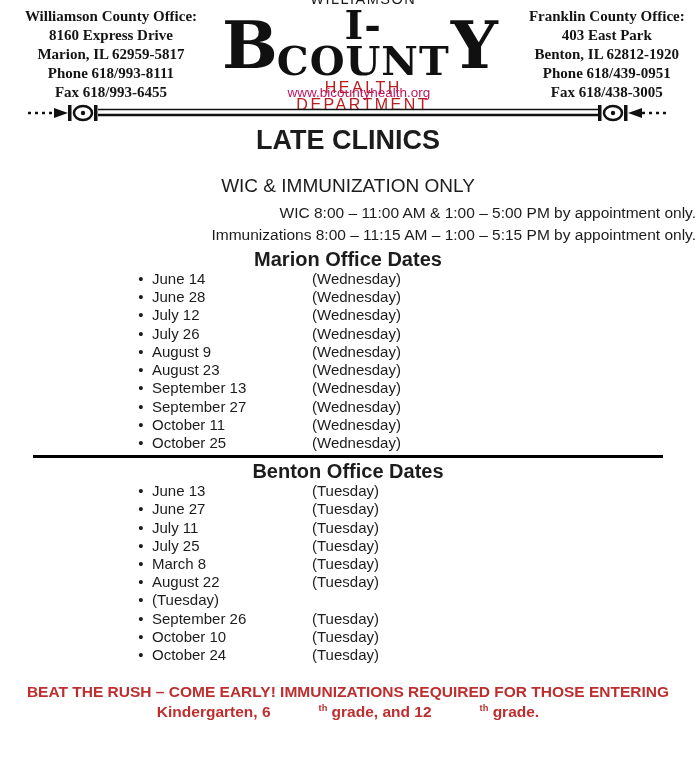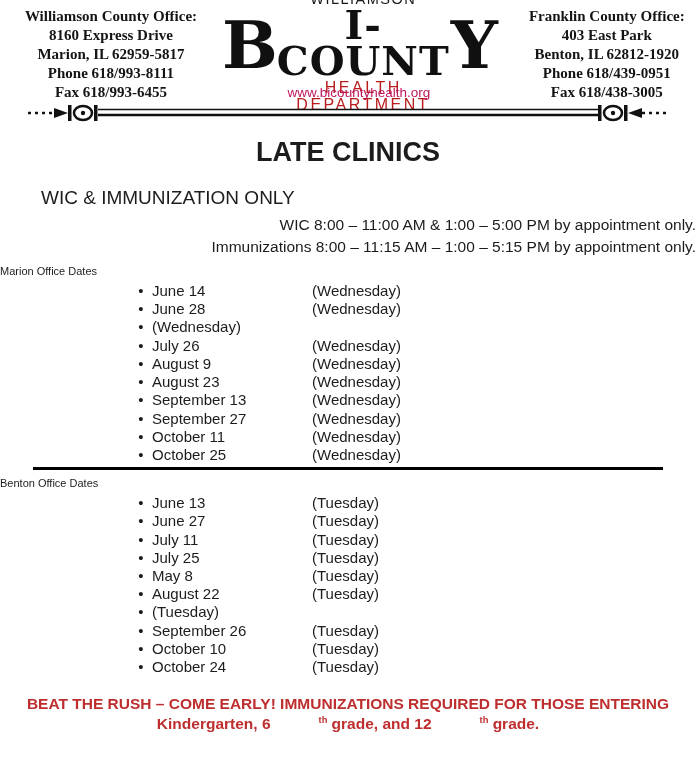--- a/index.html
+++ b/index.html
@@ -30,26 +30,26 @@
     font-family: "DejaVu Serif", serif; font-weight: 700;
     font-size: 40px; line-height: 36px; letter-spacing: 1px; color: #101010;
   }
   .logo-bottom { font-size: 16px; line-height: 17px; letter-spacing: 2.5px; color: #b91c1c; }
   .logo-url { font-size: 13.5px; margin-top: 2px; color: #be185d; }
 
   
   .divider svg { display: block; }
 
   
-  .title { text-align: center; font-weight: 700; font-size: 27px; line-height: 32px; margin-top: 12px; }
-  .subtitle { font-size: 19px; line-height: 24px; margin-top: 3px; margin-left: 41px; }
+  .title { text-align: center; font-weight: 700; font-size: 27px; line-height: 32px; margin-top: 0; }
+  .subtitle { text-align: center; font-size: 19px; line-height: 24px; margin-top: 3px; }
   .info { margin-top: 4px; }
   .info-line { text-align: right; font-size: 15.5px; line-height: 22px; }
 
-  .section-heading { font-size: 11px; font-weight: 400; line-height: 20px; margin: 3px 0 1px 0; }
+  .section-heading { text-align: center; font-size: 20px; font-weight: 700; line-height: 20px; margin: 3px 0 1px 0; }
 
   .date-list { padding-left: 130px; }
   .date-row { display: grid; grid-template-columns: 22px 160px auto; font-size: 15px; line-height: 18.2px; }
   .bullet { text-align: center; }
 
   .rule { height: 3px; background: #000; width: 630px; margin: 3px auto 1px auto; }
 
   .notice { margin-top: 18px; text-align: center; font-weight: 700; font-size: 15.5px; line-height: 20px; color: var(--notice-color); }
   .notice-last { margin-top: 12px; }
   sup { font-size: 60%; line-height: 0; padding-left: 48px; }
@@ -127,20 +127,21 @@
           <span class="d-date">June 14</span>
           <span class="d-day">(Wednesday)</span>
         </div>
         <div class="date-row">
           <span class="bullet">•</span>
           <span class="d-date">June 28</span>
           <span class="d-day">(Wednesday)</span>
         </div>
         <div class="date-row">
           <span class="bullet">•</span>
+          <span class="d-date">July 12</span>
           <span class="d-day">(Wednesday)</span>
         </div>
         <div class="date-row">
           <span class="bullet">•</span>
           <span class="d-date">July 26</span>
           <span class="d-day">(Wednesday)</span>
         </div>
         <div class="date-row">
           <span class="bullet">•</span>
           <span class="d-date">August 9</span>
@@ -192,21 +193,21 @@
           <span class="d-date">July 11</span>
           <span class="d-day">(Tuesday)</span>
         </div>
         <div class="date-row">
           <span class="bullet">•</span>
           <span class="d-date">July 25</span>
           <span class="d-day">(Tuesday)</span>
         </div>
         <div class="date-row">
           <span class="bullet">•</span>
-          <span class="d-date">May 8</span>
+          <span class="d-date">March 8</span>
           <span class="d-day">(Tuesday)</span>
         </div>
         <div class="date-row">
           <span class="bullet">•</span>
           <span class="d-date">August 22</span>
           <span class="d-day">(Tuesday)</span>
         </div>
         <div class="date-row">
           <span class="bullet">•</span>
           <span class="d-day">(Tuesday)</span>

